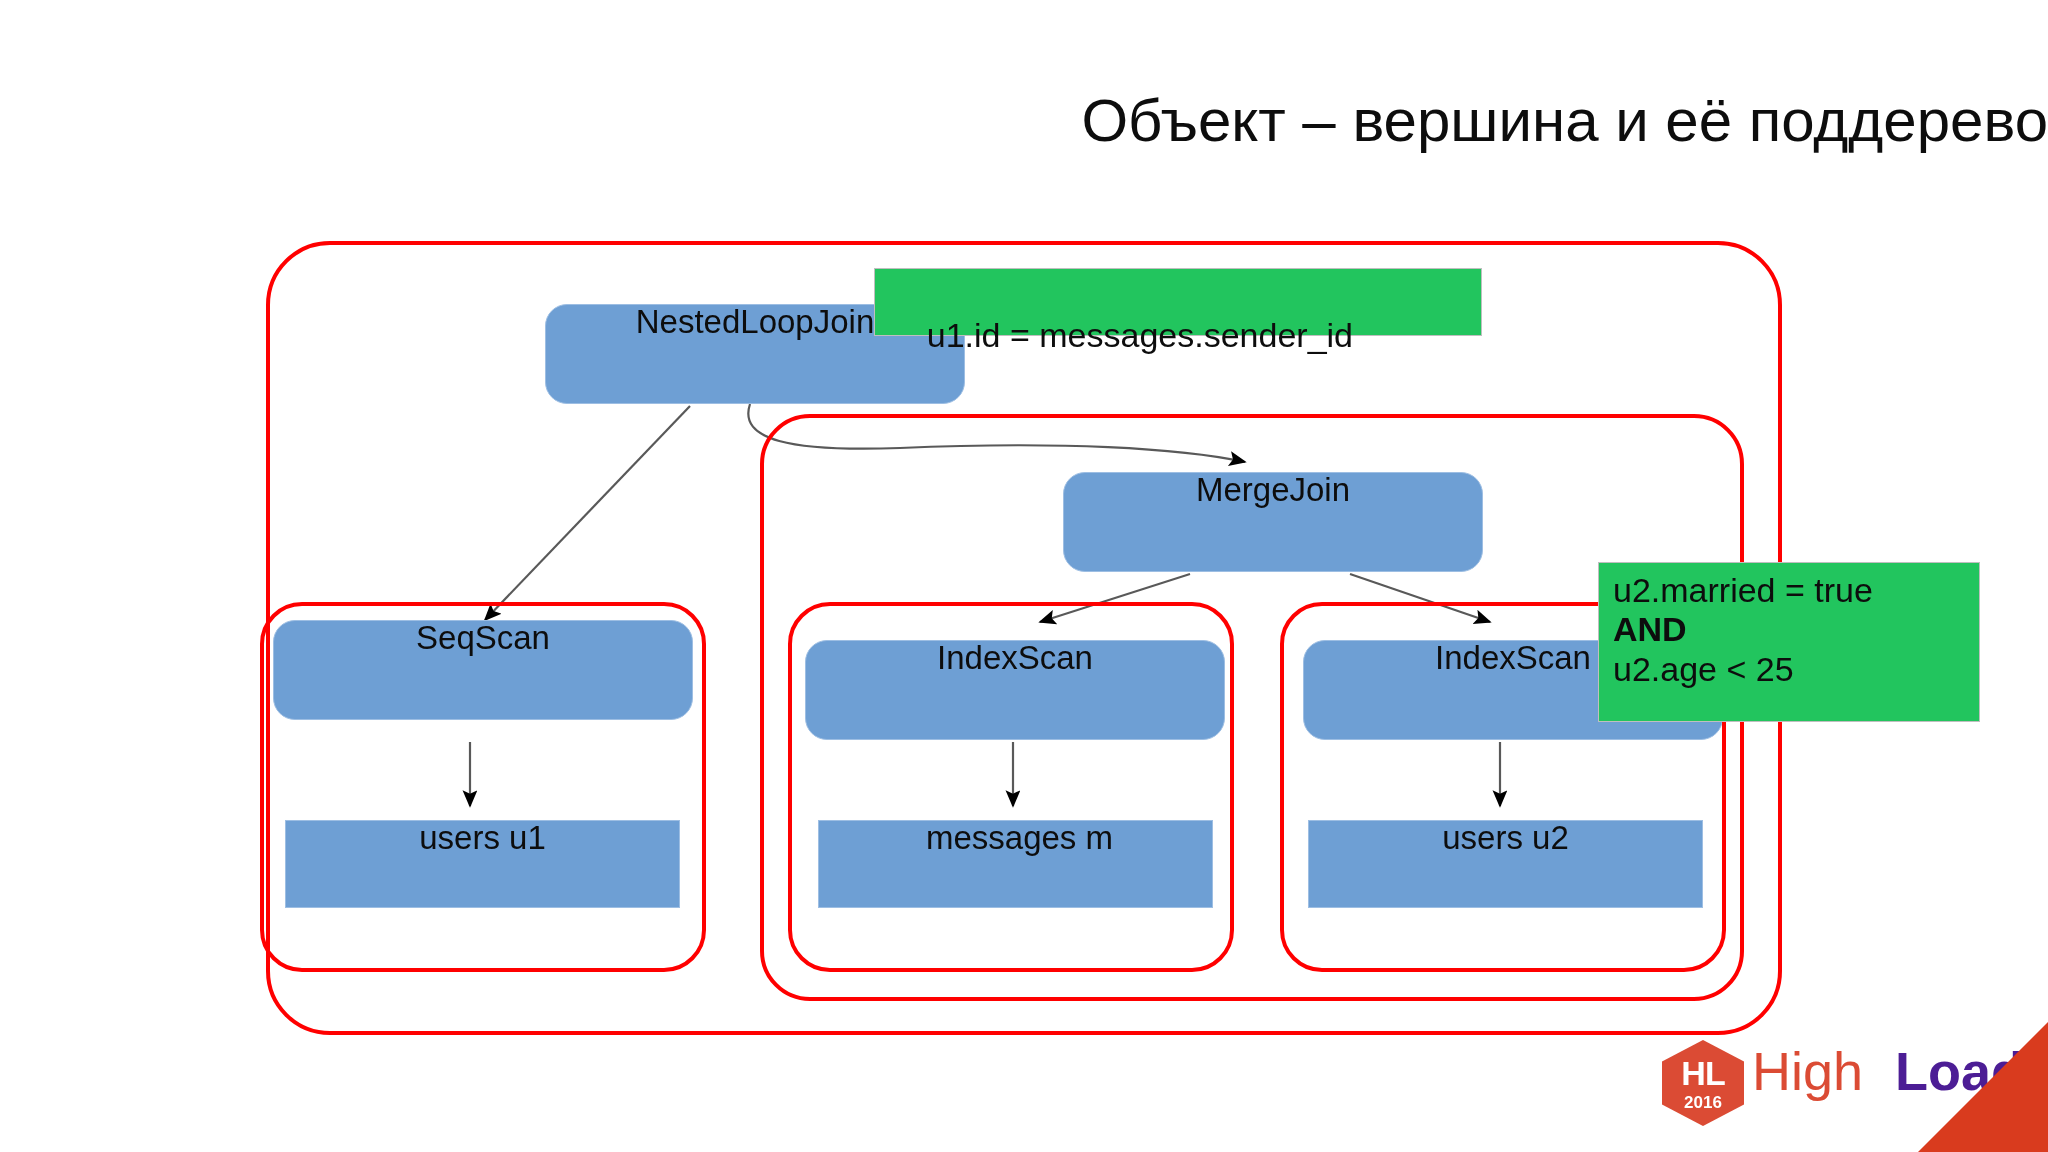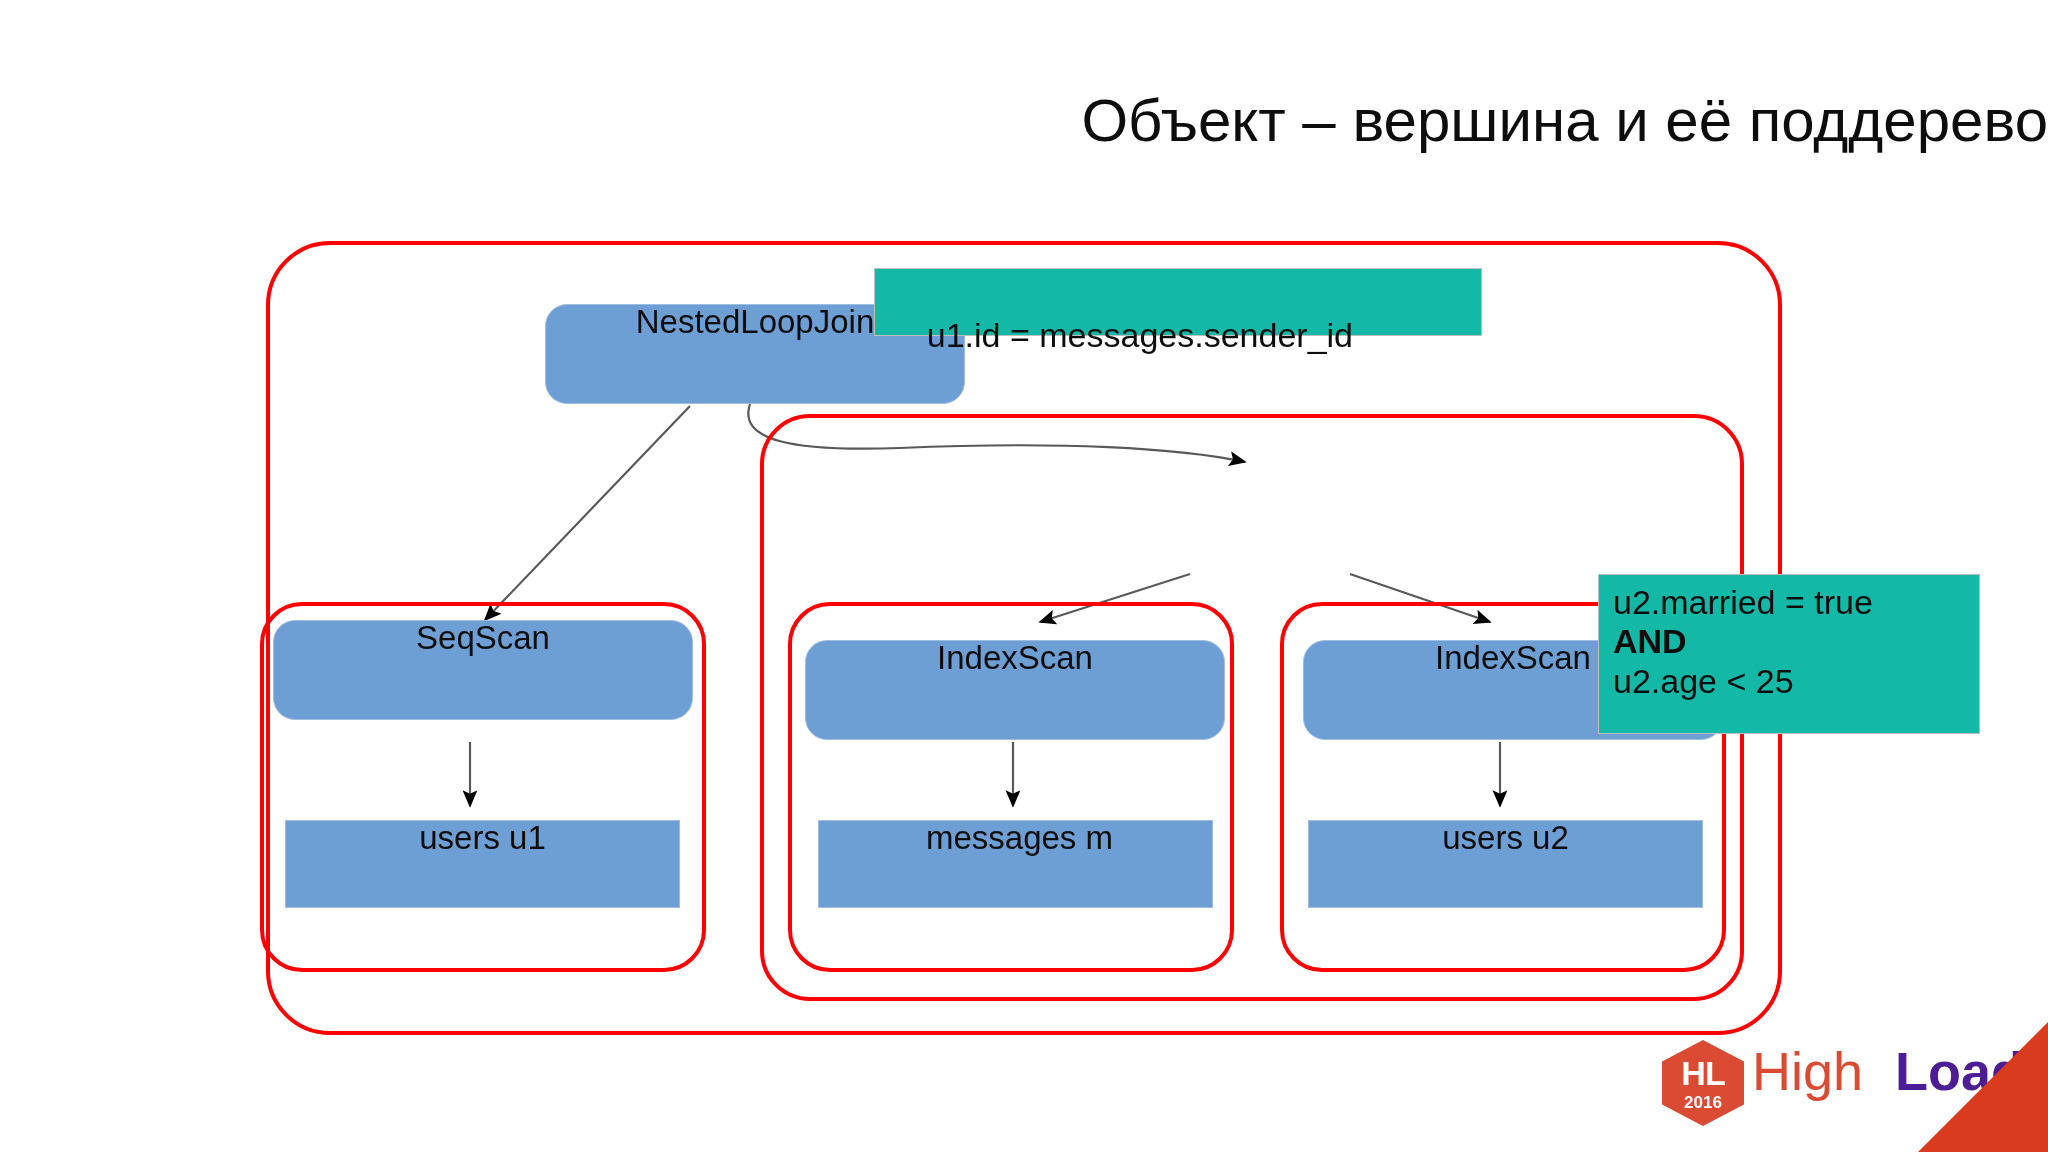--- a/index.html
+++ b/index.html
@@ -67,21 +67,21 @@
   .node.rounded {
     border-radius: 22px;
   }
   .node.rect {
     border-radius: 0;
   }
 
   
   .callout {
     position: absolute;
-    background: #14b8a6;
+    background: #22c55e;
     border: 1px solid #BFBFBF;
     box-sizing: border-box;
     color: #0d0d0d;
     font-family: "Liberation Sans", sans-serif;
     font-size: 34px;
     line-height: 1.16;
     padding: 8px 14px 10px 14px;
     white-space: pre;
   }
   .callout .and-kw {
@@ -189,20 +189,23 @@
 
     <path d="M 1013 742 L 1013 806" fill="none" stroke="#595959" stroke-width="2.2" marker-end="url(#ah)"></path>
 
     <path d="M 1500 742 L 1500 806" fill="none" stroke="#595959" stroke-width="2.2" marker-end="url(#ah)"></path>
   </svg>
 
   <div class="node rounded" style="left:545px; top:304px; width:420px; height:100px;">
     <span>NestedLoopJoin</span>
   </div>
 
+  <div class="node rounded" style="left:1063px; top:472px; width:420px; height:100px;">
+    <span>MergeJoin</span>
+  </div>
 
   <div class="node rounded" style="left:273px; top:620px; width:420px; height:100px;">
     <span>SeqScan</span>
   </div>
 
   <div class="node rounded" style="left:805px; top:640px; width:420px; height:100px;">
     <span>IndexScan</span>
   </div>
 
   <div class="node rounded" style="left:1303px; top:640px; width:420px; height:100px;">
@@ -227,21 +230,21 @@
     <rect x="262" y="604" width="442" height="366" rx="40" ry="40" fill="none" stroke="#FF0000" stroke-width="4"></rect>
     <rect x="790" y="604" width="442" height="366" rx="40" ry="40" fill="none" stroke="#FF0000" stroke-width="4"></rect>
     <rect x="1282" y="604" width="442" height="366" rx="40" ry="40" fill="none" stroke="#FF0000" stroke-width="4"></rect>
   </svg>
 
   <div class="callout" style="left:874px; top:268px; width:608px; height:68px;">
     <span>u1.id = messages.sender_id</span>
   </div>
 
 
-  <div class="callout" style="left:1598px; top:562px; width:382px; height:160px; white-space:normal;margin-top:12px;">
+  <div class="callout" style="left:1598px; top:562px; width:382px; height:160px; white-space:normal;">
     <div>u2.married = true</div>
     <div class="and-kw">AND</div>
     <div>u2.age &lt; 25</div>
   </div>
 
 </div>
 
 <div id="logo">
   <svg id="logo-hex" viewBox="0 0 82 86" xmlns="http://www.w3.org/2000/svg">
     <polygon points="41,0 82,21.5 82,64.5 41,86 0,64.5 0,21.5" fill="#DB4B34"></polygon>

